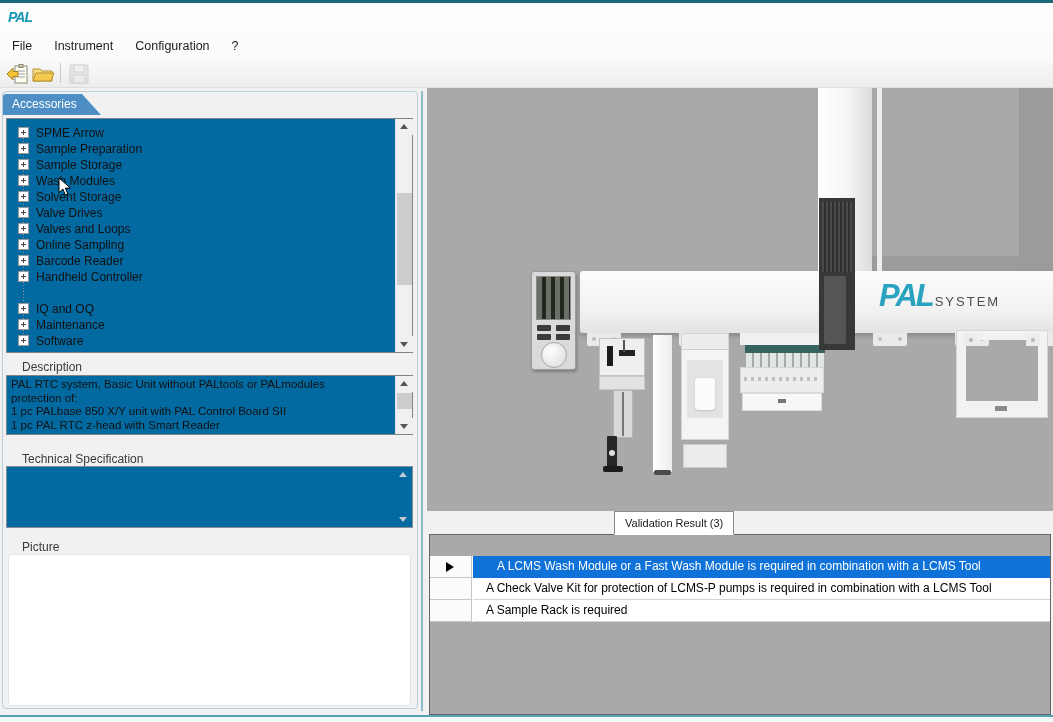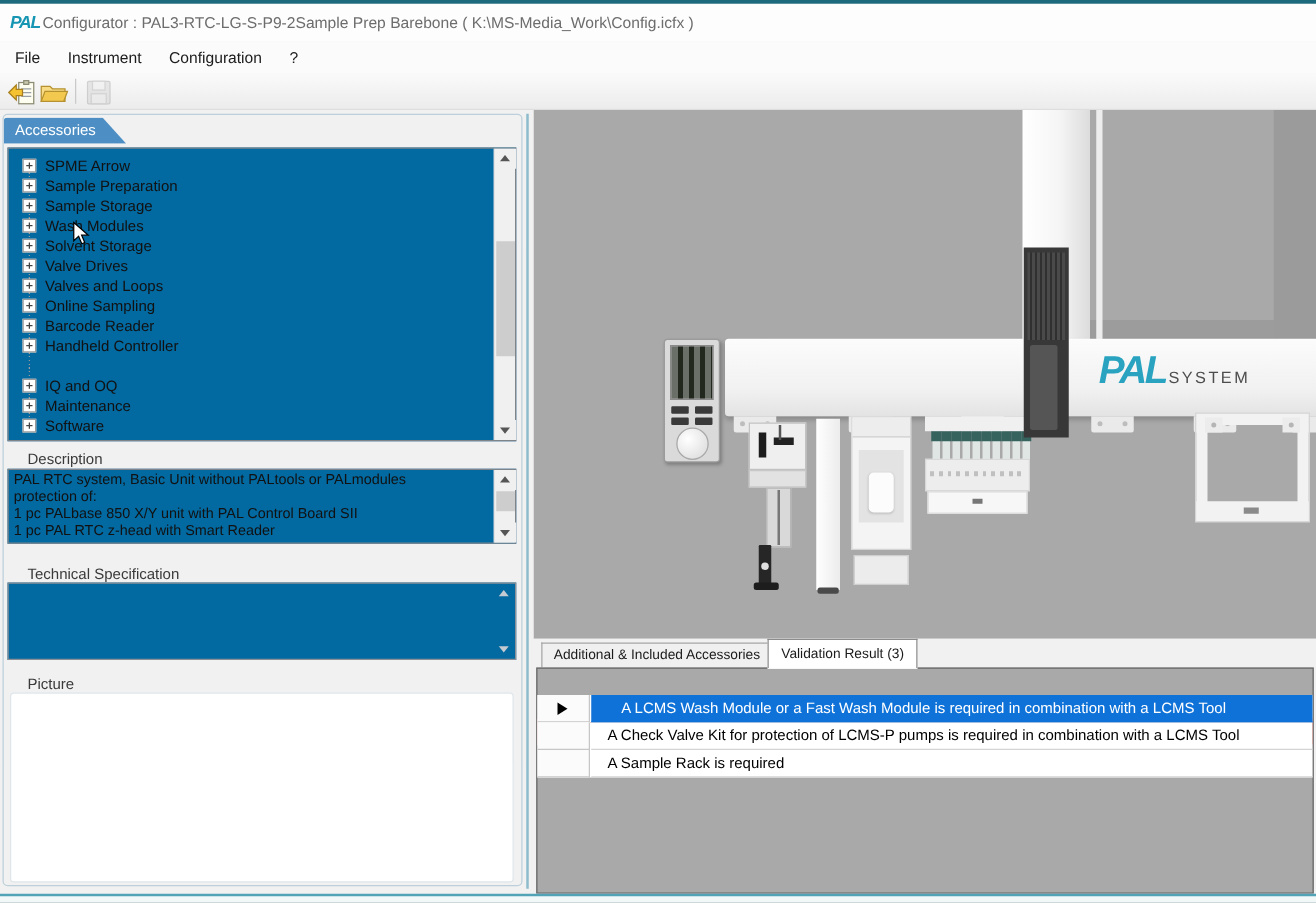--- a/index.html
+++ b/index.html
@@ -135,21 +135,20 @@
 
   svg{display:block;}
 </style>
 </head>
 <body>
 
 <div id="window">
 
   <div id="titlebar">
     <span class="pal-mini-logo">PAL</span>
-    <span id="title-text">Configurator : PAL3-RTC-LG-S-P9-2Sample Prep Barebone ( K:\MS-Media_Work\Config.icfx )</span>
   </div>
 
   <div id="menubar">
     <span class="menu-item">File</span>
     <span class="menu-item">Instrument</span>
     <span class="menu-item">Configuration</span>
     <span class="menu-item">?</span>
   </div>
 
   <div id="toolbar">
@@ -346,21 +345,20 @@
     <div class="frame">
       <div class="frame-tabL"></div>
       <div class="frame-tabR"></div>
       <div class="frame-bottom">
         <div class="frame-notch"></div>
       </div>
     </div>
   </div>
 
   <div id="bottom-tabs">
-    <div class="btab inactive">Additional &amp; Included Accessories</div>
     <div class="btab active">Validation Result (3)</div>
   </div>
 
   <div id="grid">
     <div class="grid-header">
       <div class="grid-corner"></div>
       <div class="grid-header-label">Message</div>
     </div>
     <div class="grow selected" style="top:21px">
       <div class="rowhead">

